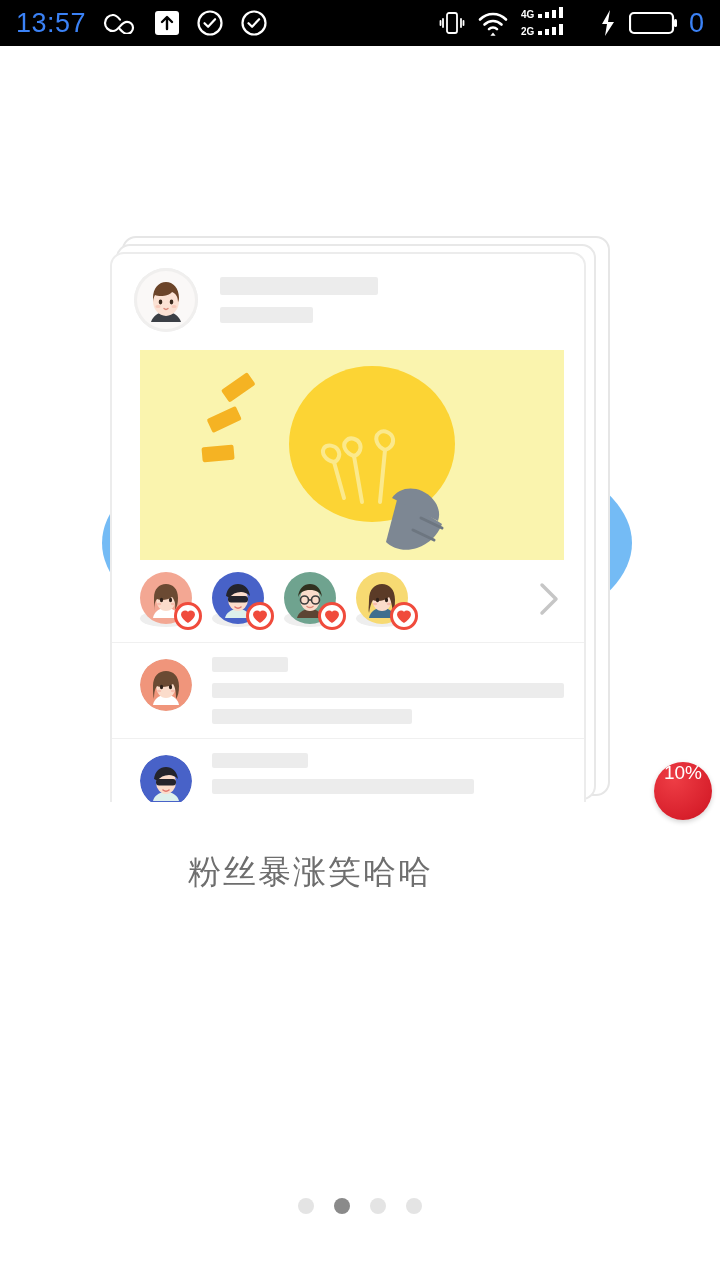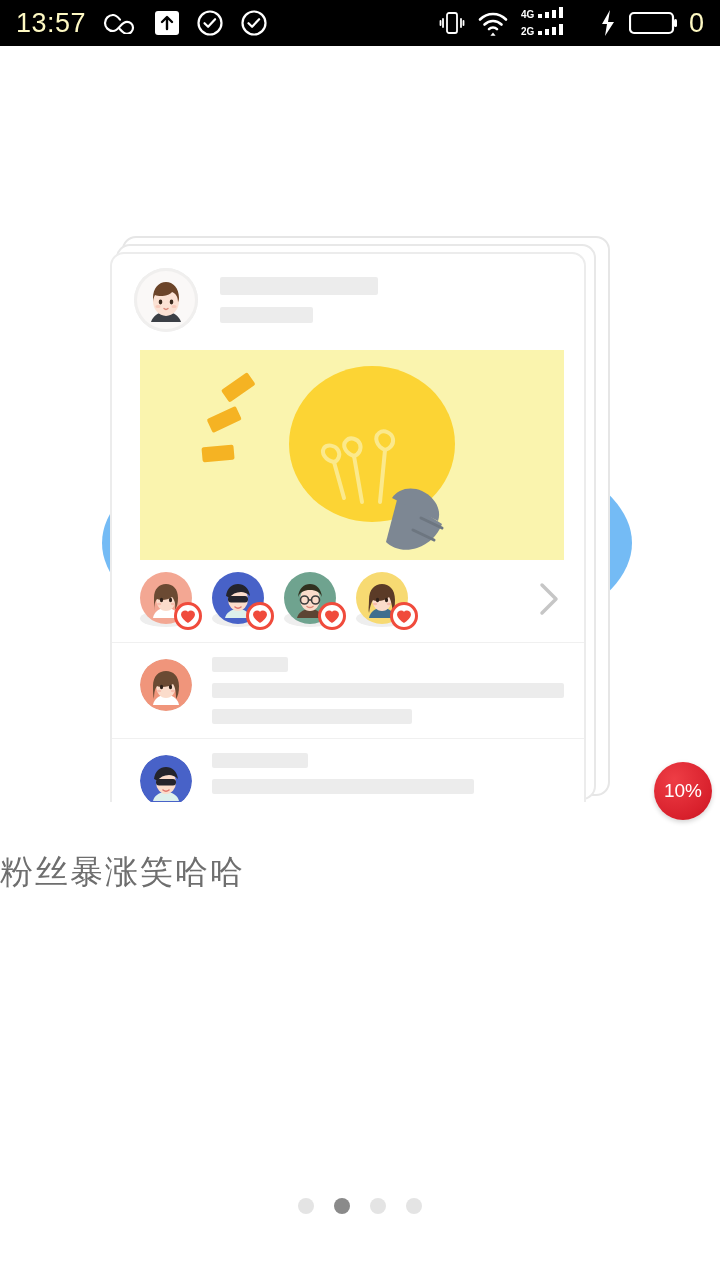--- a/index.html
+++ b/index.html
@@ -11,21 +11,21 @@
     overflow:hidden;
   }
 
   
   .statusbar{
     position:absolute; left:0; top:0;
     width:720px; height:46px;
     background:#000;
     display:flex; align-items:center;
     padding:0 16px;
-    color:#fef9c3;
+    color:#3b82f6;
   }
   .sb-left{ display:flex; align-items:center; gap:16px; }
   .sb-right{ display:flex; align-items:center; gap:12px; margin-left:auto; }
   .sb-time{ font-size:27px; letter-spacing:0.5px; line-height:1; }
   .sb-batt-num{ font-size:27px; line-height:1; }
   .sb-ico{ display:inline-flex; align-items:flex-start; justify-content:center; }
 
   
   .blue-circle{
     position:absolute;
@@ -106,28 +106,29 @@
   .cmt-row .avatar{ width:52px; height:52px; flex:none; margin-top:2px; }
   .cmt-lines{ margin-left:20px; display:flex; flex-direction:column; gap:11px; flex:1; }
 
   
   .badge-10{
     position:absolute;
     left:654px; top:762px;
     width:58px; height:58px;
     border-radius:50%;
     background:radial-gradient(circle at 35% 30%, #EE3D45 0%, #D8202C 70%, #C5121E 100%);
-    display:flex; align-items:center; justify-content:center;
+    display:flex; align-items:flex-start; justify-content:center;
     color:#fff; font-size:19px;
     box-shadow:0 2px 5px rgba(0,0,0,0.18);
   }
 
   
   .caption{
     position:absolute; left:0; top:852px; width:621px;
+    text-align:center;
   }
   .cap-sub{
     font-size:33px; color:#6e6e6e; letter-spacing:2px; line-height:1.2;
   }
   .cap-title{
     margin-top:28px;
     font-size:52px; color:#3D9BE9; letter-spacing:3px; line-height:1.2;
   }
 
   

